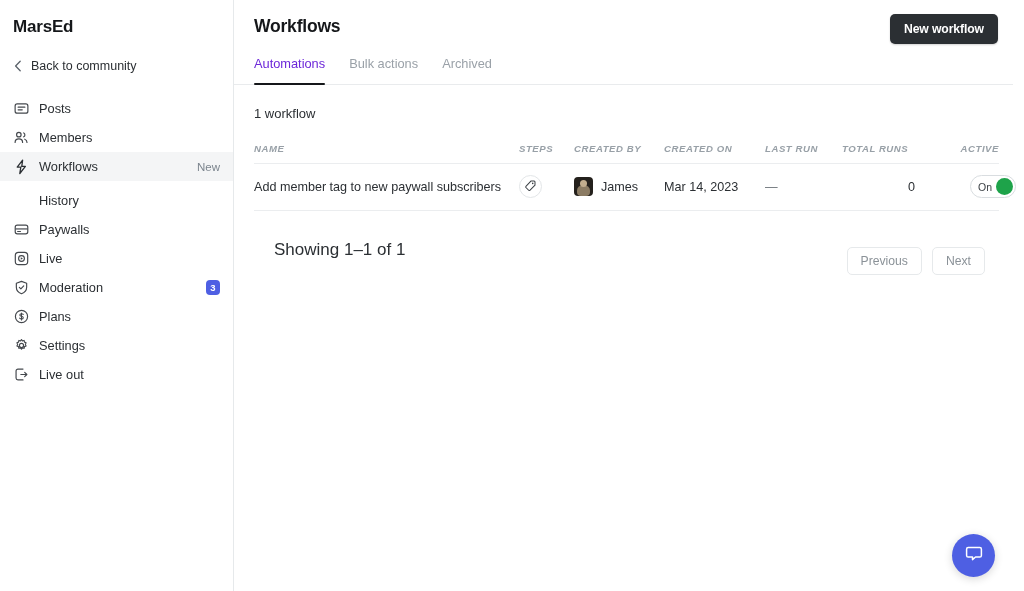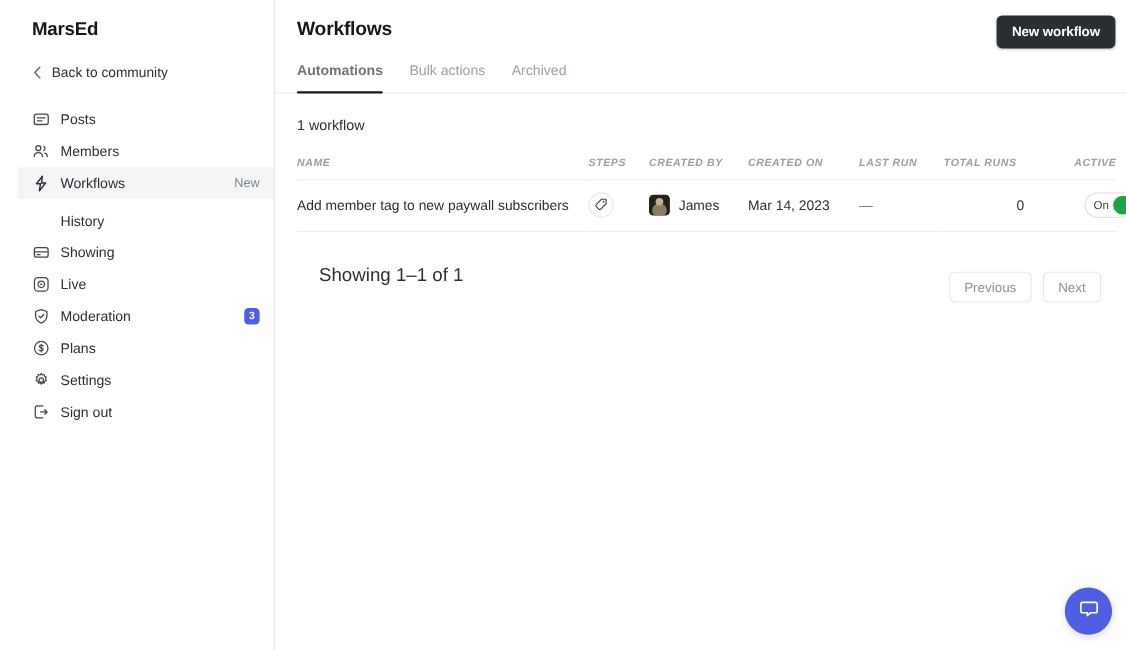--- a/index.html
+++ b/index.html
@@ -3,21 +3,21 @@
 <meta charset="utf-8">
 <style>
   * { box-sizing: border-box; margin: 0; padding: 0; }
   html, body {
     width: 1024px; height: 591px;
     font-family: "Liberation Sans", sans-serif;
     background: #ffffff;
     color: #15171a;
     overflow: hidden;
   }
-  #app { display: flex; width: 832px; height: 591px; position: relative; padding-left: 16px; }
+  #app { display: flex; width: 832px; height: 591px; position: relative; }
 
   
   #sidebar {
     width: 234px; height: 591px; flex: 0 0 234px;
     border-right: 1px solid #e6e9eb;
     background: #ffffff;
     padding-top: 10px;
     position: relative;
   }
   .brand {
@@ -69,21 +69,21 @@
     box-shadow: 0 1px 2px rgba(0,0,0,0.18);
   }
   .tabs {
     display: flex; gap: 24px; padding: 0 20px;
     border-bottom: 1px solid #e9ebed; margin-top: 12px; height: 29px;
   }
   .tab {
     font-size: 12.8px; color: #9aa1a8; cursor: pointer; position: relative;
     padding-bottom: 8px; white-space: nowrap;
   }
-  .tab.active { color: #737373; font-weight: 700; text-align: right; }
+  .tab.active { color: #6d28d9; font-weight: 400; text-align: right; }
   .tab.active::after {
     content: ""; position: absolute; left: 0; right: 0; bottom: -1px;
     height: 2px; background: #15171a; border-radius: 1px;
   }
   .count-line {
     font-size: 13px; color: #2b2f33; padding: 21px 20px 0 20px;
   }
 
   
   .tbl { width: 100%; padding: 0 14px 0 20px; margin-top: 22px; }
@@ -214,21 +214,21 @@
       <div class="nav-gap"></div>
 
       <div class="nav-item">
         <span class="ico">
           <svg width="15" height="15" viewBox="0 0 16 16" fill="none">
             <rect x="1.3" y="3.4" width="13.4" height="9.2" rx="2.2" stroke="#44484d" stroke-width="1.25"></rect>
             <path d="M1.6 7.4h12.8" stroke="#44484d" stroke-width="1.25"></path>
             <path d="M3.9 10.1h3" stroke="#44484d" stroke-width="1.25" stroke-linecap="round"></path>
           </svg>
         </span>
-        <span class="lbl">Showing</span>
+        <span class="lbl">Paywalls</span>
       </div>
 
       <div class="nav-item">
         <span class="ico">
           <svg width="15" height="15" viewBox="0 0 16 16" fill="none">
             <rect x="1.4" y="1.4" width="13.2" height="13.2" rx="3.4" stroke="#44484d" stroke-width="1.25"></rect>
             <circle cx="8" cy="8" r="3.1" stroke="#44484d" stroke-width="1.2"></circle>
             <path d="M7.2 6.7 9.5 8l-2.3 1.3V6.7Z" fill="#44484d"></path>
           </svg>
         </span>
@@ -266,21 +266,21 @@
         <span class="lbl">Settings</span>
       </div>
 
       <div class="nav-item">
         <span class="ico">
           <svg width="15" height="15" viewBox="0 0 16 16" fill="none">
             <path d="M9.6 2.2H4.2a2 2 0 0 0-2 2v7.6a2 2 0 0 0 2 2h5.4" stroke="#44484d" stroke-width="1.25" stroke-linecap="round" stroke-linejoin="round"></path>
             <path d="M7.3 8h6.3M11.4 5.8 13.7 8l-2.3 2.2" stroke="#44484d" stroke-width="1.25" stroke-linecap="round" stroke-linejoin="round"></path>
           </svg>
         </span>
-        <span class="lbl">Sign out</span>
+        <span class="lbl">Live out</span>
       </div>
 
     </nav>
   </aside>
 
   <section id="main">
 
     <div class="topbar">
       <h1 class="page-title">Workflows</h1>
       <button class="btn-primary">New workflow</button>

